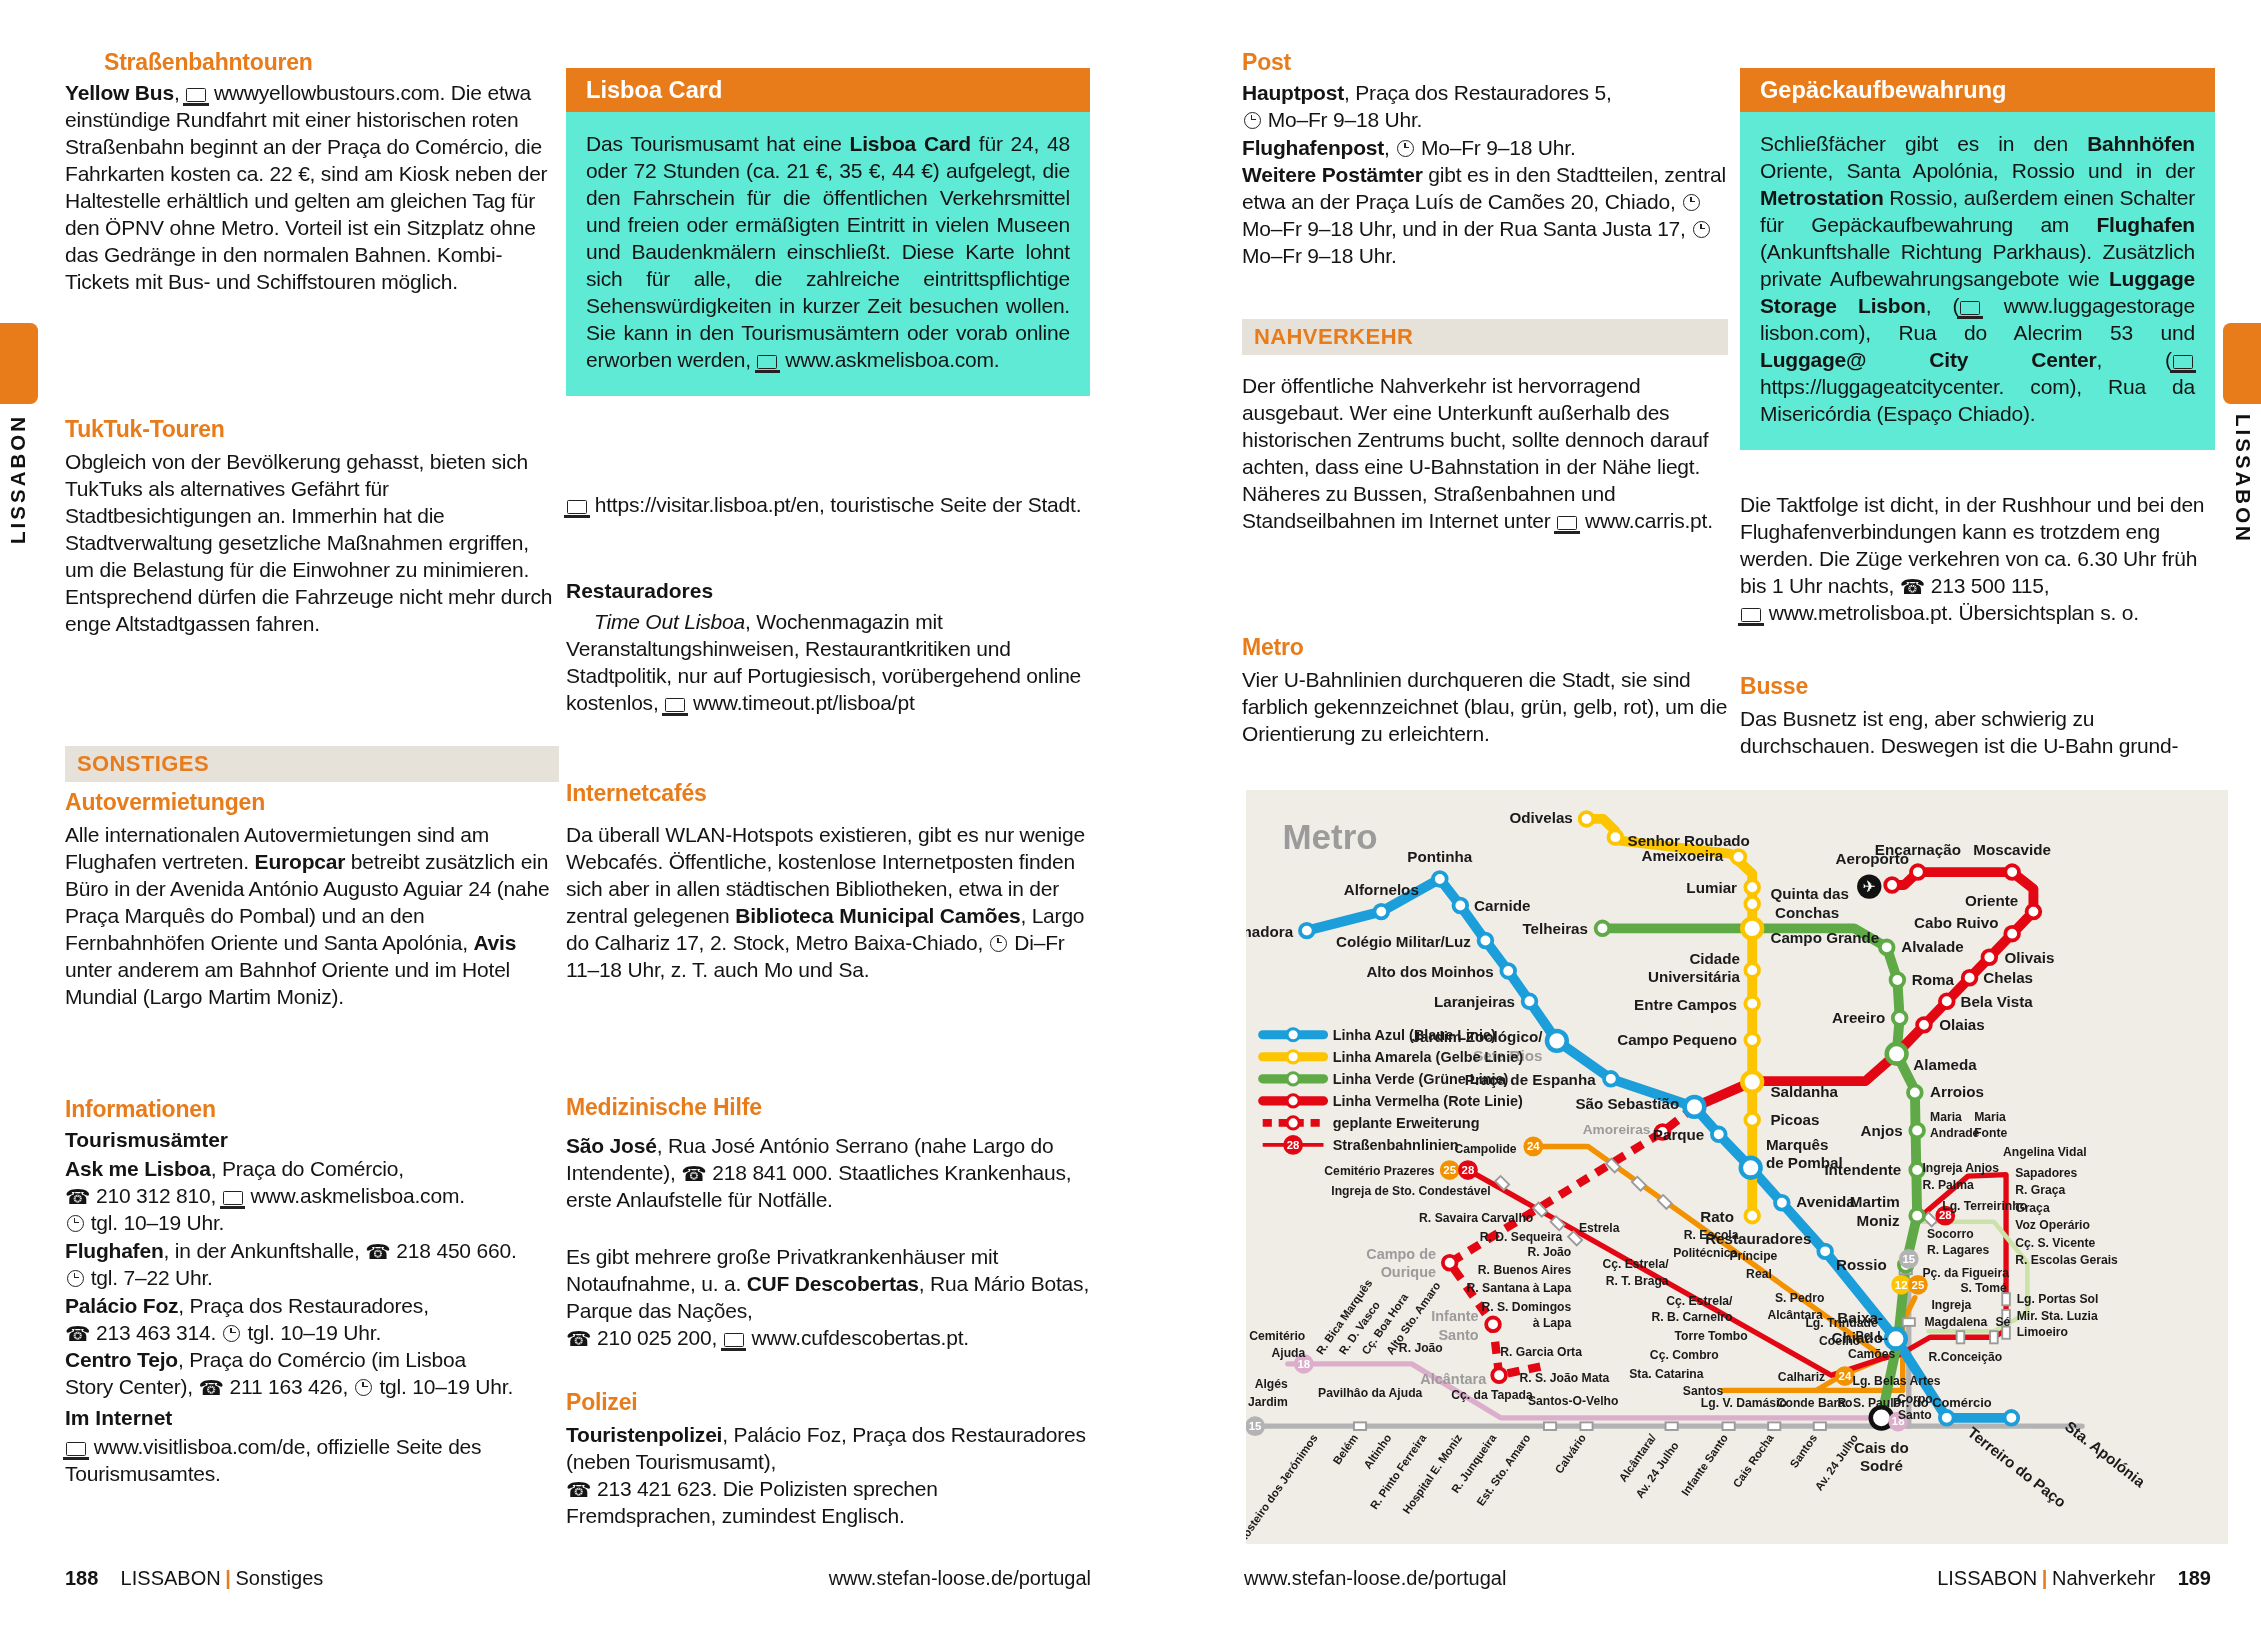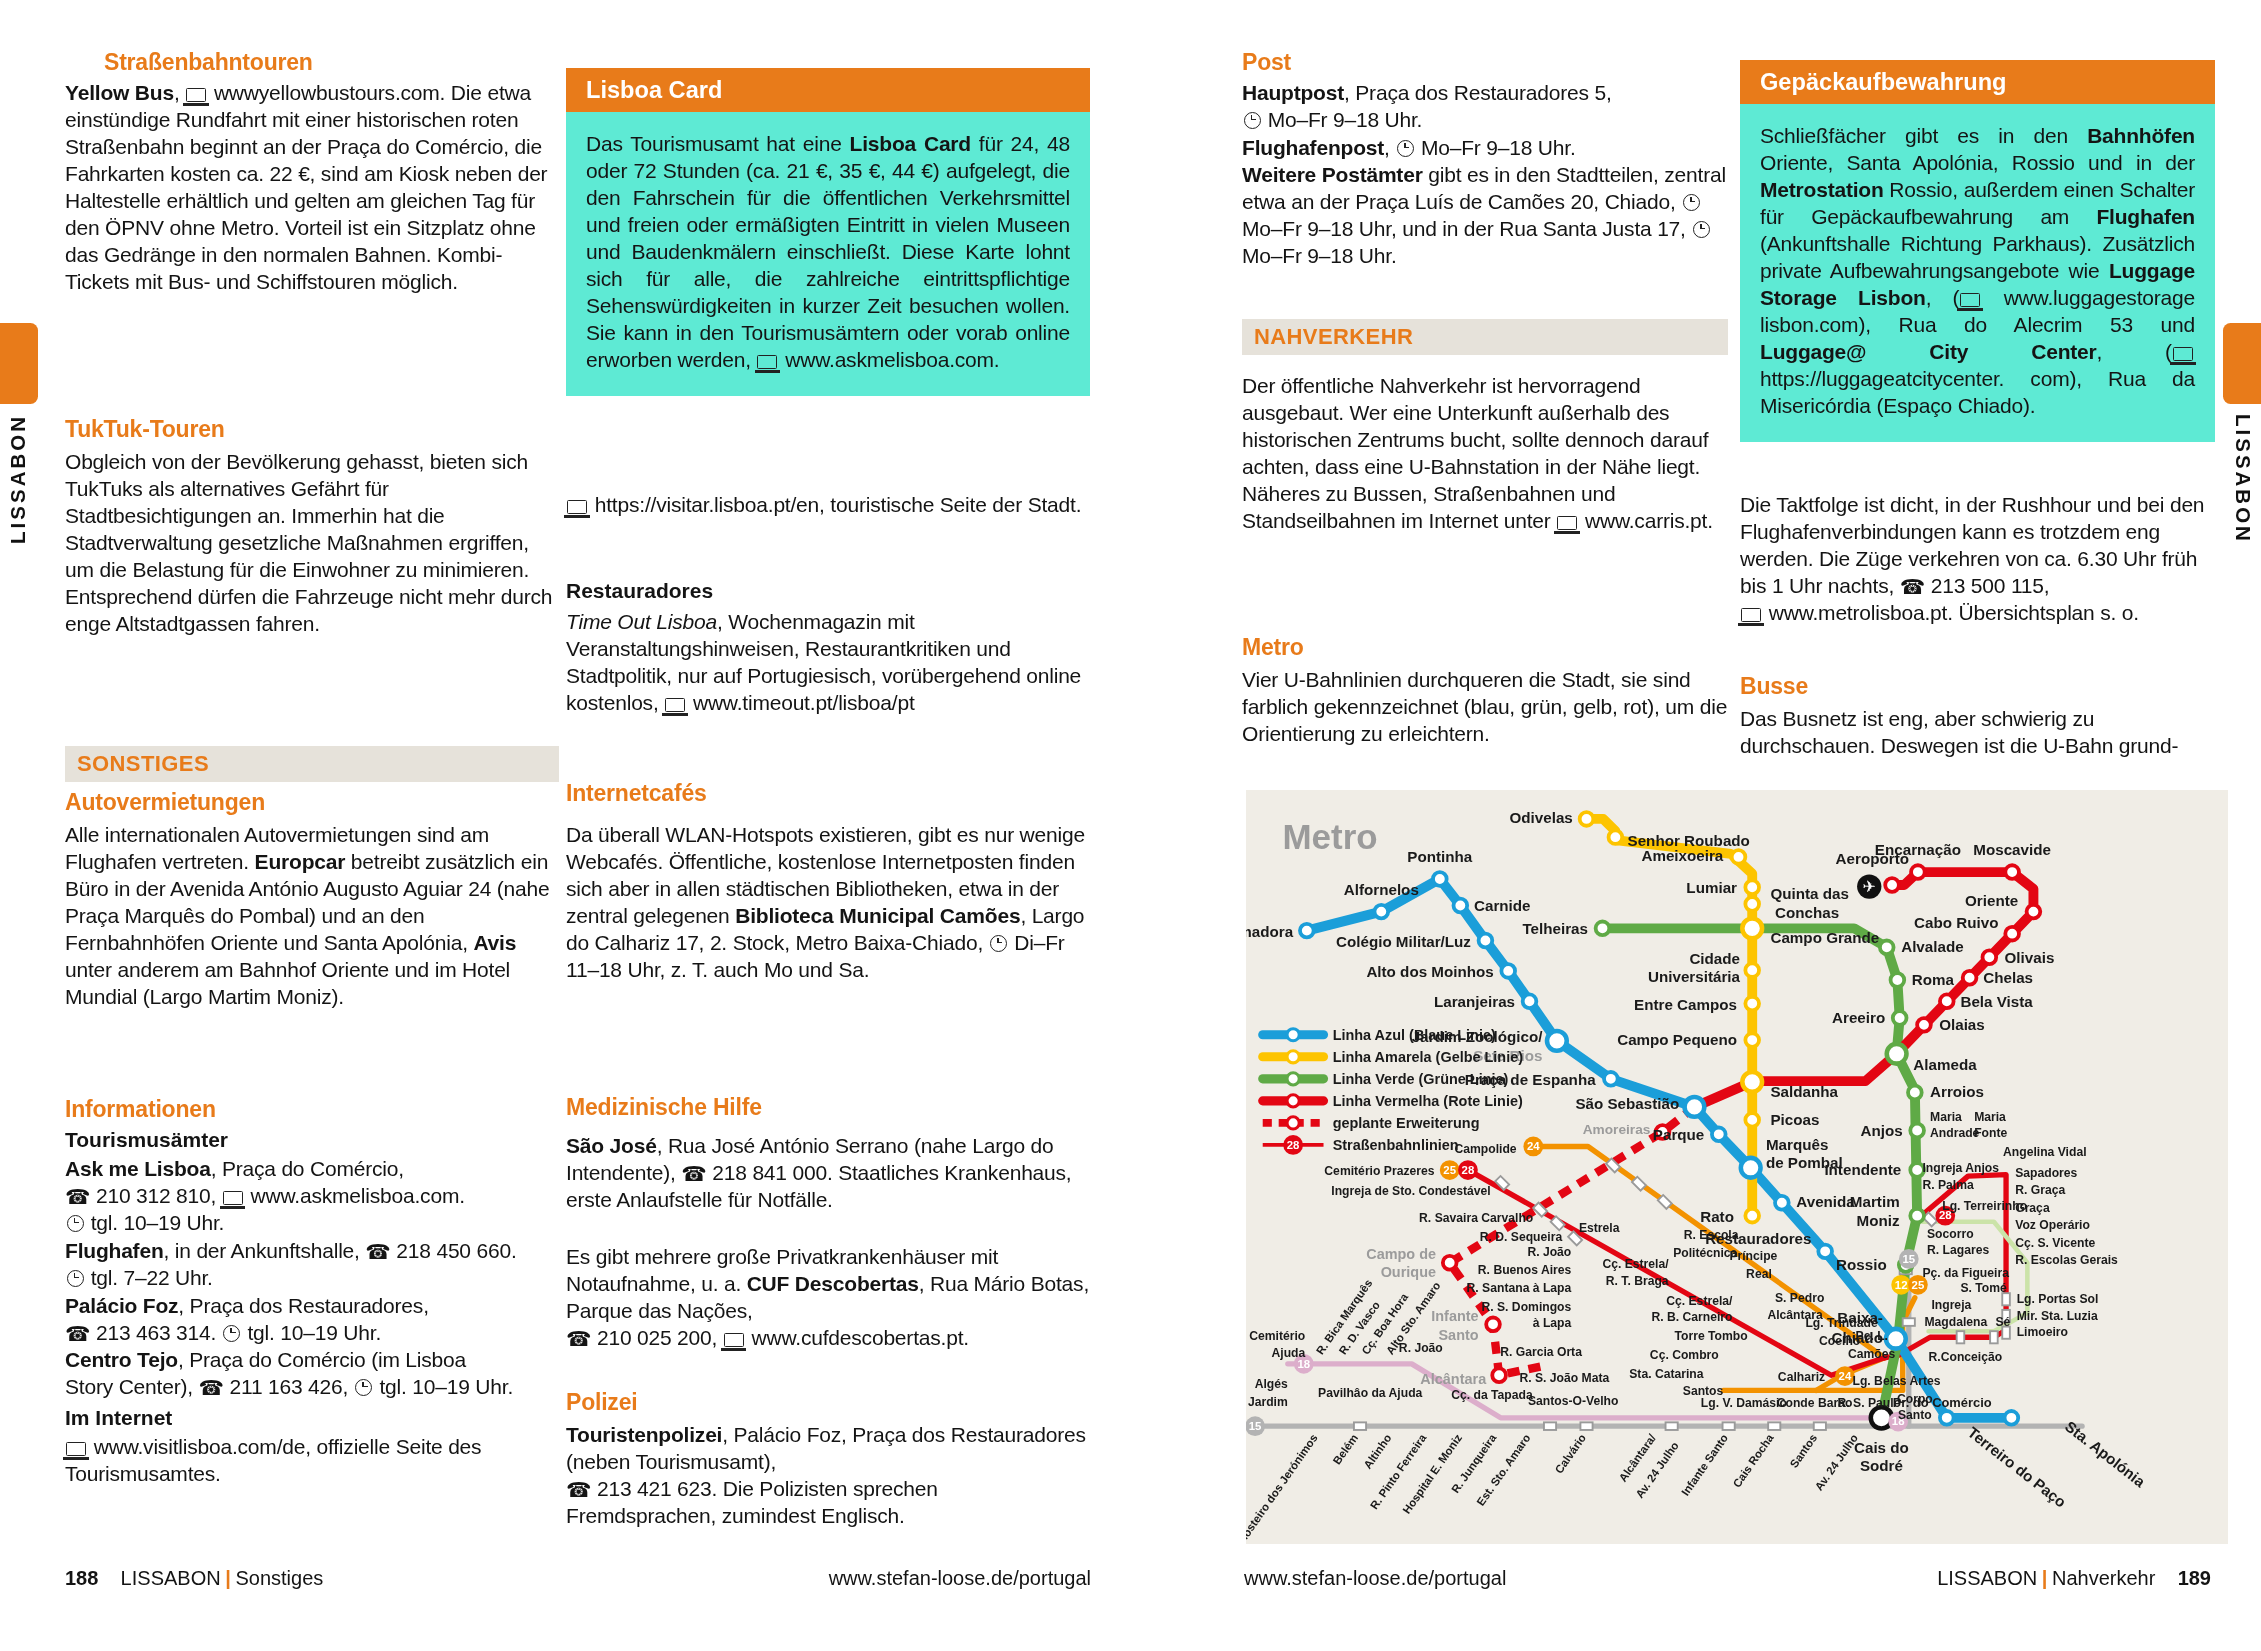--- a/index.html
+++ b/index.html
@@ -7,21 +7,21 @@
   body{font-family:"Liberation Sans",sans-serif;color:#141414;}
   #page{position:relative;width:2261px;height:1651px;background:#fff;overflow:hidden;}
   .col{position:absolute;top:0;height:1651px;}
   .blk{position:absolute;left:0;right:0;}
   .p{font-size:21px;line-height:27px;letter-spacing:-0.2px;}
   .h{font-size:23px;font-weight:bold;color:var(--acc);letter-spacing:-0.2px;}
   .sub{font-size:21px;font-weight:bold;}
   .bar{background:#e6e2da;color:var(--acc);font-weight:bold;font-size:22px;height:36px;line-height:36px;padding-left:12px;letter-spacing:0.4px;}
   .box .bh{background:var(--acc);color:#fff;font-size:23.6px;font-weight:bold;height:44px;line-height:44px;padding-left:20px;}
   .box .bb{background:#5eead4;padding:18px 20px 23px 20px;font-size:21px;line-height:27px;text-align:justify;letter-spacing:-0.2px;}
-  .bd{font-weight:bold;} .it{font-style:italic;}
+  .bd{font-weight:bold;} .it{font-style:italic;margin-left:28px;}
   .ic{display:inline-block;vertical-align:-1.5px;}
   .ic-pc{width:18px;height:12px;border:1.9px solid #222;border-radius:1.5px;position:relative;margin:0 2.3px 0 0.8px;}
   .ic-pc::after{content:"";position:absolute;left:-3.8px;right:-3.8px;bottom:-5.3px;height:2.7px;background:#222;}
   .ic-clock{width:15px;height:15px;border:1.9px solid #222;border-radius:50%;position:relative;margin:0 1.5px;}
   .ic-clock::before{content:"";position:absolute;left:6px;top:2.3px;width:1.9px;height:5.3px;background:#222;}
   .ic-clock::after{content:"";position:absolute;left:6px;top:6px;width:5.3px;height:1.9px;background:#222;}
   .ic-phone{font-size:20.5px;line-height:1;vertical-align:-0.8px;}
   .tab{position:absolute;width:38px;height:81px;background:var(--acc);}
   .tab-l{left:0;top:323px;border-radius:0 7.6px 7.6px 0;}
   .tab-r{right:0;top:323px;border-radius:7.6px 0 0 7.6px;}
@@ -80,21 +80,21 @@
       <div class="blk h" style="top: 49px;">Post</div>
       <div class="blk p" style="top: 79px;"><span class="bd">Hauptpost</span><span>, Praça dos Restauradores 5,</span><br><span class="ic ic-clock"></span><span> Mo–Fr 9–18 Uhr.</span></div>
       <div class="blk p" style="top: 134px;"><span class="bd">Flughafenpost</span><span>, </span><span class="ic ic-clock"></span><span> Mo–Fr 9–18 Uhr.</span></div>
       <div class="blk p" style="top: 161px;"><span class="bd">Weitere Postämter</span><span> gibt es in den Stadtteilen, zentral etwa an der Praça Luís de Camões 20, Chiado, </span><span class="ic ic-clock"></span><span> Mo–Fr 9–18 Uhr, und in der Rua Santa Justa 17, </span><span class="ic ic-clock"></span><span> Mo–Fr 9–18 Uhr.</span></div>
       <div class="blk bar" style="top: 319px;">NAHVERKEHR</div>
       <div class="blk p" style="top: 372px;"><span>Der öffentliche Nahverkehr ist hervorragend ausgebaut. Wer eine Unterkunft außerhalb des historischen Zentrums bucht, sollte dennoch darauf achten, dass eine U-Bahnstation in der Nähe liegt. Näheres zu Bussen, Straßenbahnen und Standseilbahnen im Internet unter </span><span class="ic ic-pc"></span><span> www.carris.pt.</span></div>
       <div class="blk h" style="top: 634px;">Metro</div>
       <div class="blk p" style="top: 666px;"><span>Vier U-Bahnlinien durchqueren die Stadt, sie sind farblich gekennzeichnet (blau, grün, gelb, rot), um die Orientierung zu erleichtern.</span></div>
     </div>
   <div class="col" id="col4" style="left: 1740px; width: 475px;">
-      <div class="blk box" style="top: 60px;">
+      <div class="blk box" style="top: 68px;">
         <div class="bh">Gepäckaufbewahrung</div>
         <div class="bb"><span>Schließfächer gibt es in den </span><span class="bd">Bahnhöfen</span><span> Oriente, Santa Apolónia, Rossio und in der </span><span class="bd">Metrostation</span><span> Rossio, außerdem einen Schalter für Gepäckaufbewahrung am </span><span class="bd">Flughafen</span><span> (Ankunftshalle Richtung Parkhaus). Zusätzlich private Aufbewahrungsangebote wie </span><span class="bd">Luggage Storage Lisbon</span><span>, (</span><span class="ic ic-pc"></span><span> www.luggagestorage lisbon.com), Rua do Alecrim 53 und </span><span class="bd">Luggage@ City Center</span><span>, (</span><span class="ic ic-pc"></span><span> https://luggageatcitycenter. com), Rua da Misericórdia (Espaço Chiado).</span></div>
       </div>
       <div class="blk p" style="top: 491px;"><span>Die Taktfolge ist dicht, in der Rushhour und bei den Flughafenverbindungen kann es trotzdem eng werden. Die Züge verkehren von ca. 6.30 Uhr früh bis 1 Uhr nachts, </span><span class="ic-phone">☎</span><span> 213 500 115,</span><br><span class="ic ic-pc"></span><span> www.metrolisboa.pt. Übersichtsplan s. o.</span></div>
       <div class="blk h" style="top: 673px;">Busse</div>
       <div class="blk p" style="top: 705px;"><span>Das Busnetz ist eng, aber schwierig zu durchschauen. Deswegen ist die U-Bahn grund-</span></div>
     </div>
 
   <div id="map">
     <svg id="mapsvg" viewBox="0 0 1292 992" width="982" height="754">

